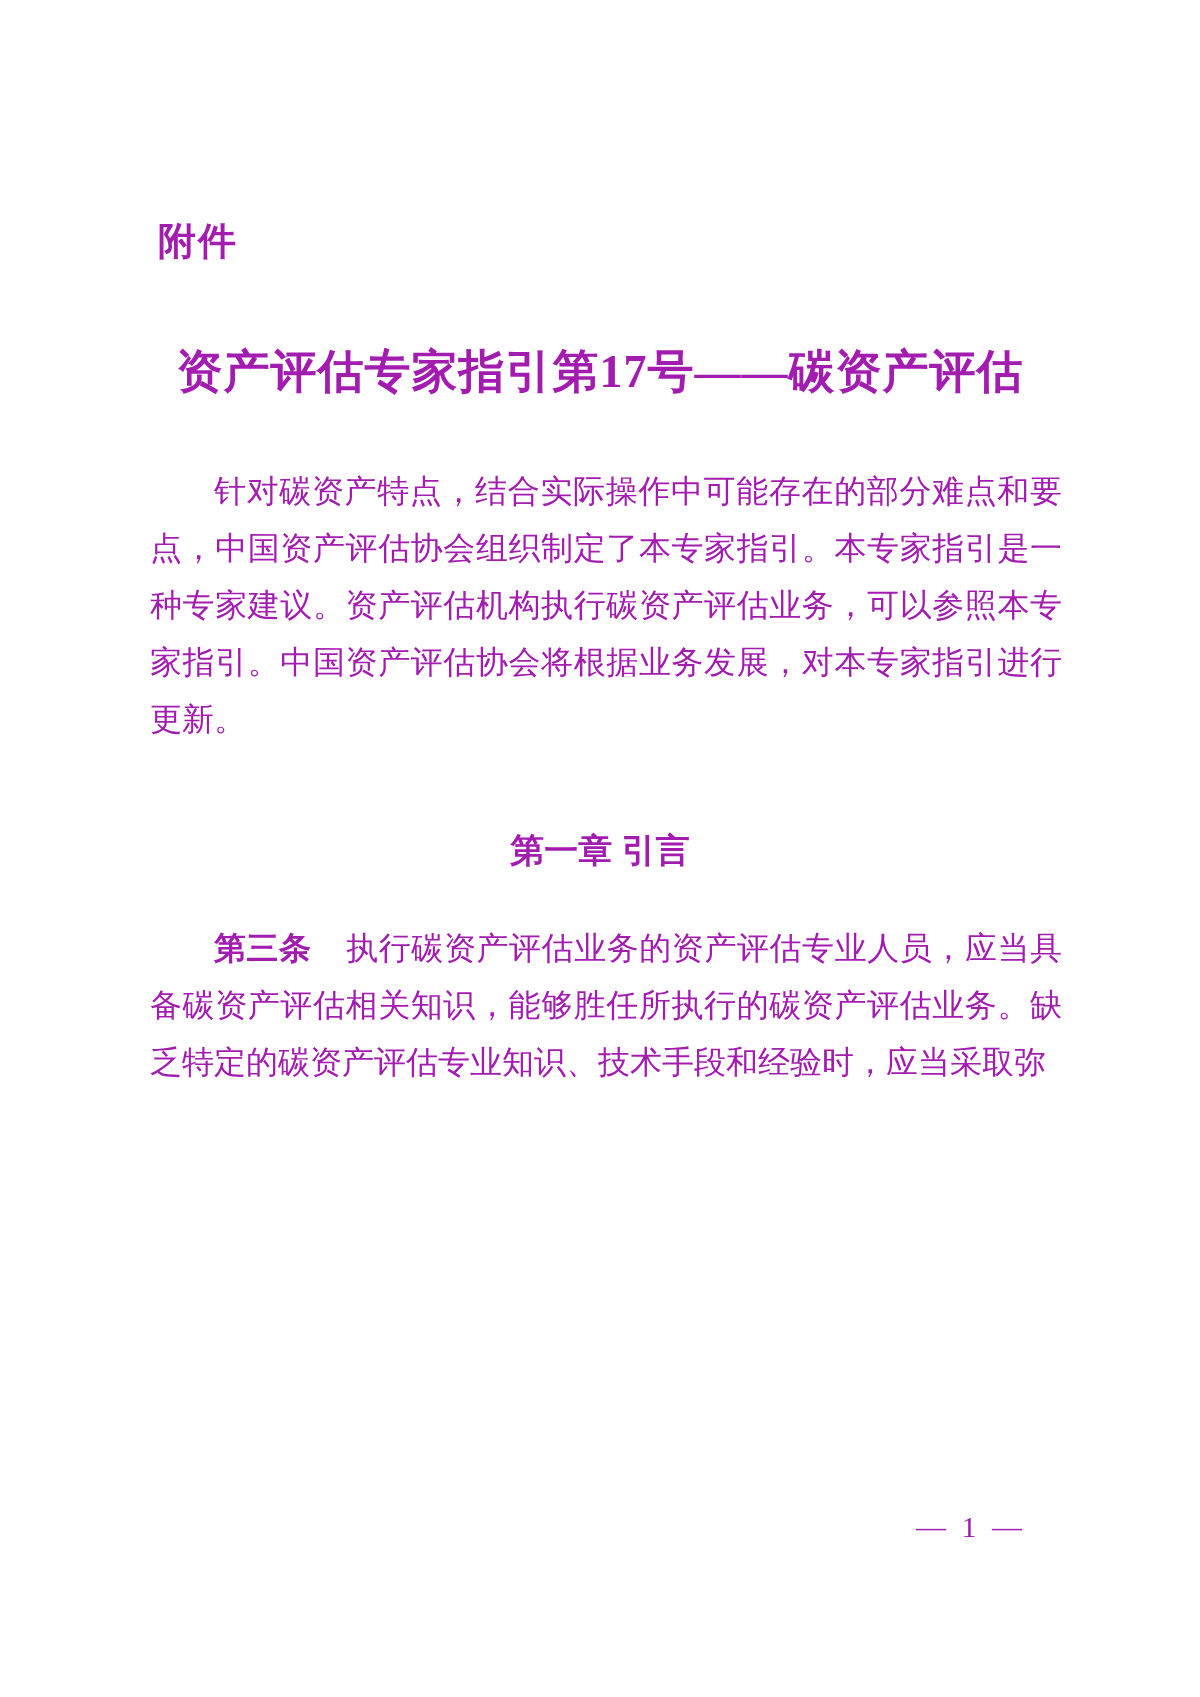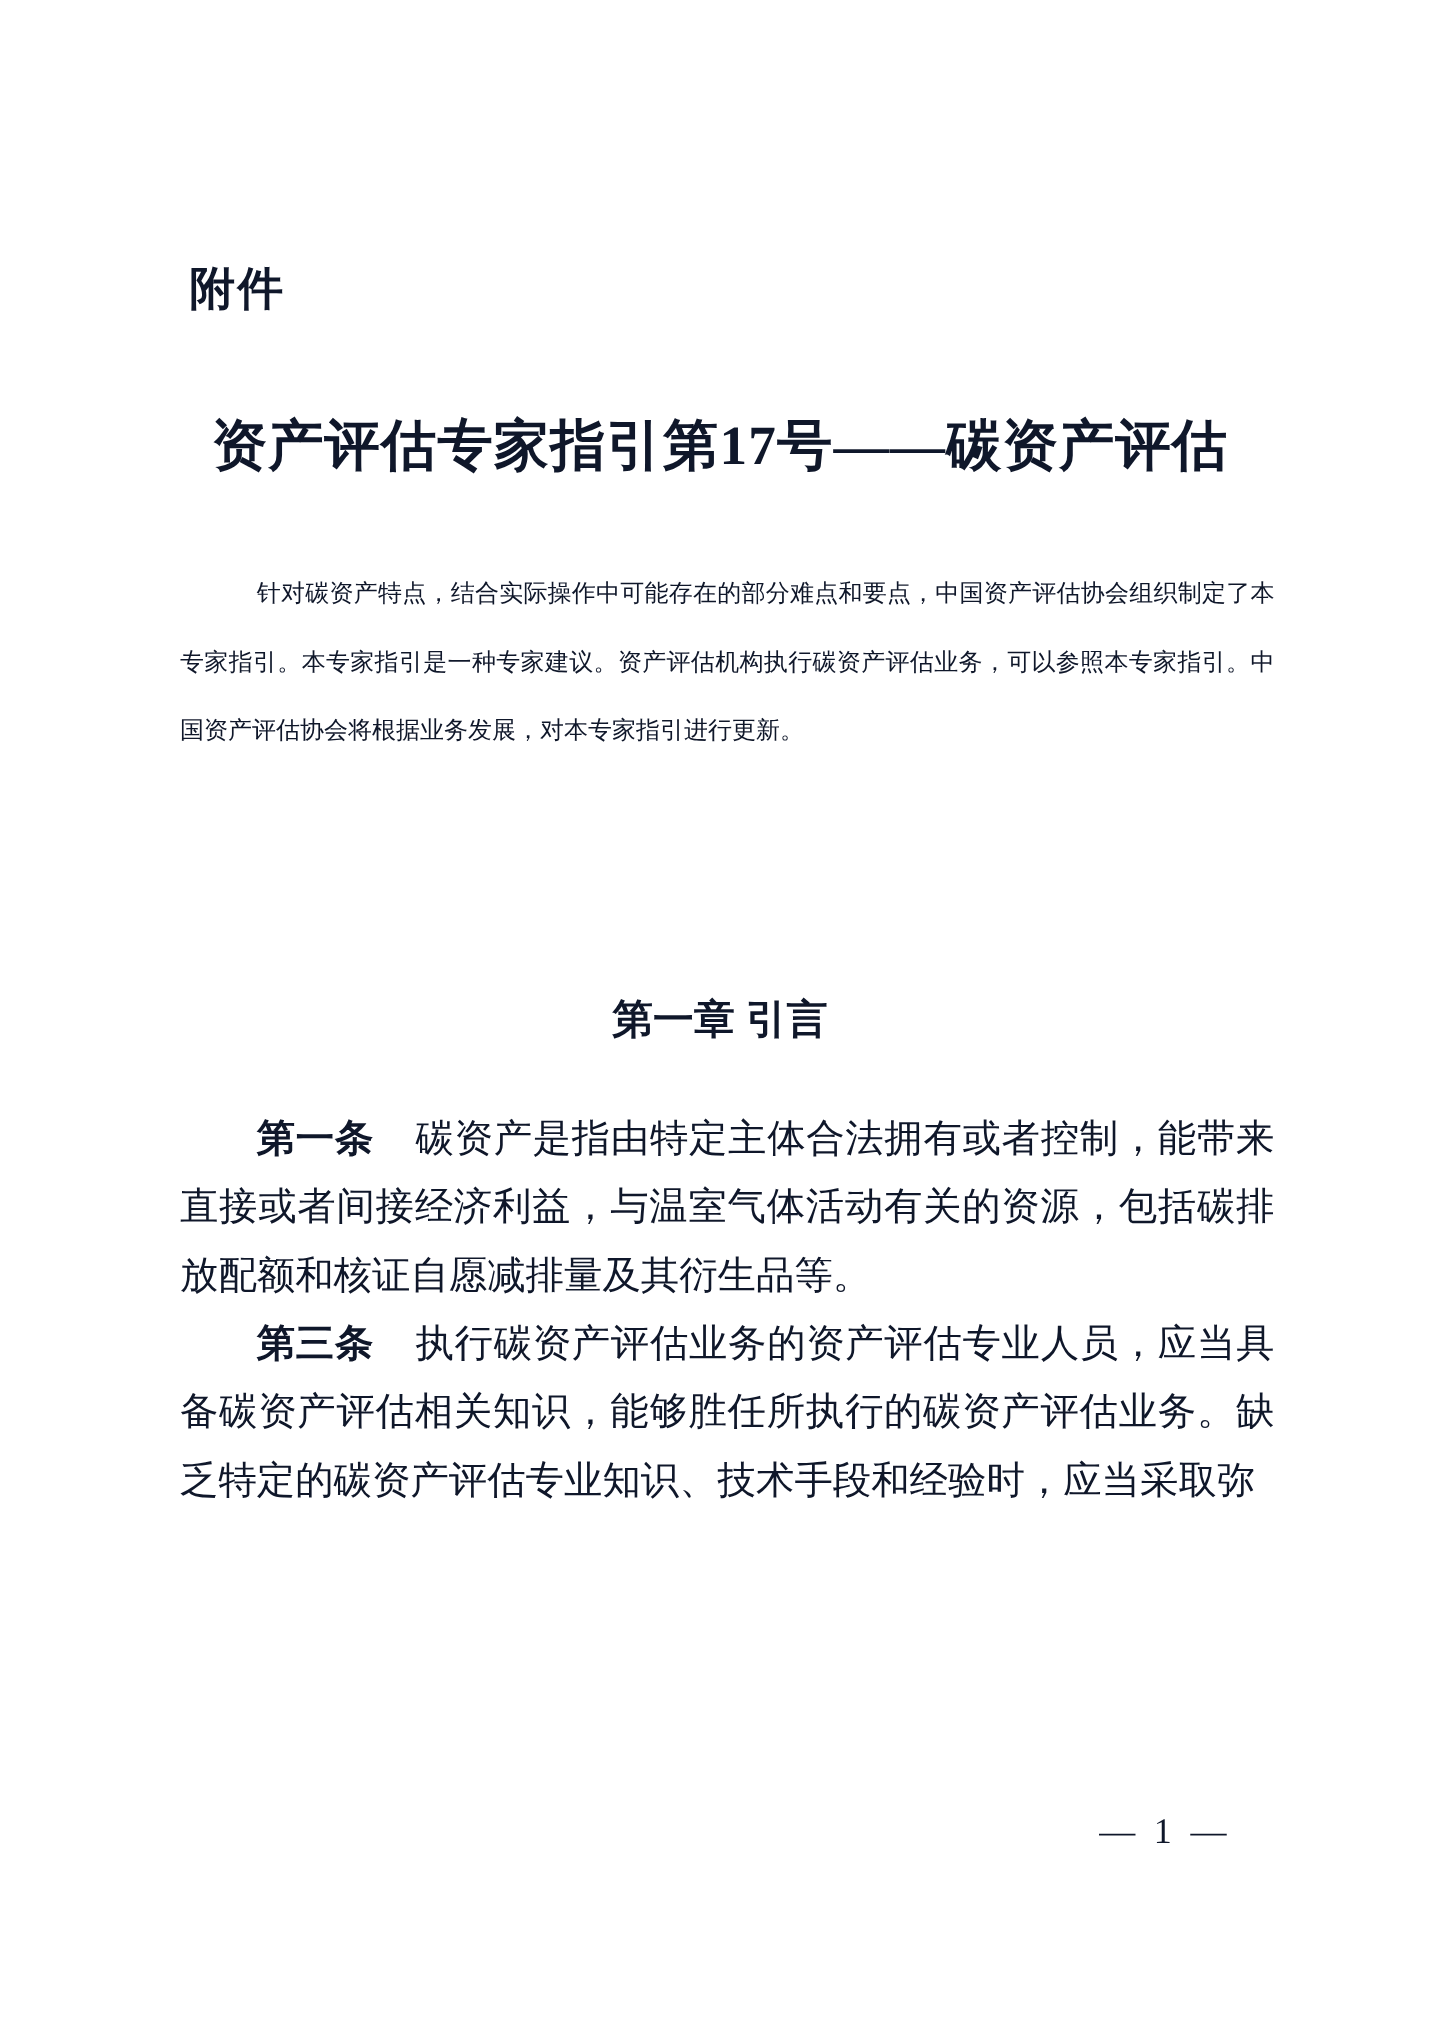--- a/index.html
+++ b/index.html
@@ -5,21 +5,21 @@
   html, body {
     margin: 0;
     padding: 0;
     background: #ffffff;
   }
   .page {
     position: relative;
     width: 1200px;
     height: 1697px;
     background: #ffffff;
-    color: #0f172a;
+    color: #a21caf;
     overflow: hidden;
     font-family: "Liberation Serif", serif;
   }
   .attachment-label {
     position: absolute;
     left: 158px;
     top: 220px;
     font-family: "Liberation Sans", sans-serif;
     font-weight: bold;
     font-size: 38px;
@@ -35,23 +35,23 @@
     font-family: "Liberation Serif", serif;
     font-weight: bold;
     font-size: 46px;
     line-height: 60px;
     letter-spacing: 1px;
     margin-top: 24px;
   }
   .intro-paragraph {
     position: absolute;
     left: 150px;
-    top: 447px;
+    top: 431px;
     width: 912px;
-    font-size: 20px;
+    font-size: 32px;
     line-height: 57px;
     text-align: justify;
     text-indent: 64px;
     font-family: "Liberation Serif", serif;
   }
   .chapter-heading {
     position: absolute;
     left: 0;
     right: 0;
     top: 801px;
@@ -102,22 +102,19 @@
   <div class="attachment-label">附件</div>
 
   <h1 class="doc-title">资产评估专家指引第17号——碳资产评估</h1>
 
   <p class="intro-paragraph">针对碳资产特点，结合实际操作中可能存在的部分难点和要点，中国资产评估协会组织制定了本专家指引。本专家指引是一种专家建议。资产评估机构执行碳资产评估业务，可以参照本专家指引。中国资产评估协会将根据业务发展，对本专家指引进行更新。</p>
 
   <h2 class="chapter-heading">第一章 引言</h2>
 
   <div class="articles">
     <p class="article">
-      <span class="article-number">第一条</span><span class="article-gap"></span><span>碳资产是指由特定主体合法拥有或者控制，能带来直接或者间接经济利益，与温室气体活动有关的资源，包括碳排放配额和核证自愿减排量及其衍生品等。</span>
-    </p>
-    <p class="article">
       <span class="article-number">第三条</span><span class="article-gap"></span><span>执行碳资产评估业务的资产评估专业人员，应当具备碳资产评估相关知识，能够胜任所执行的碳资产评估业务。缺乏特定的碳资产评估专业知识、技术手段和经验时，应当采取弥</span>
     </p>
   </div>
 
   <div class="page-number">— 1 —</div>
 
 </div>
 
 </body></html>

